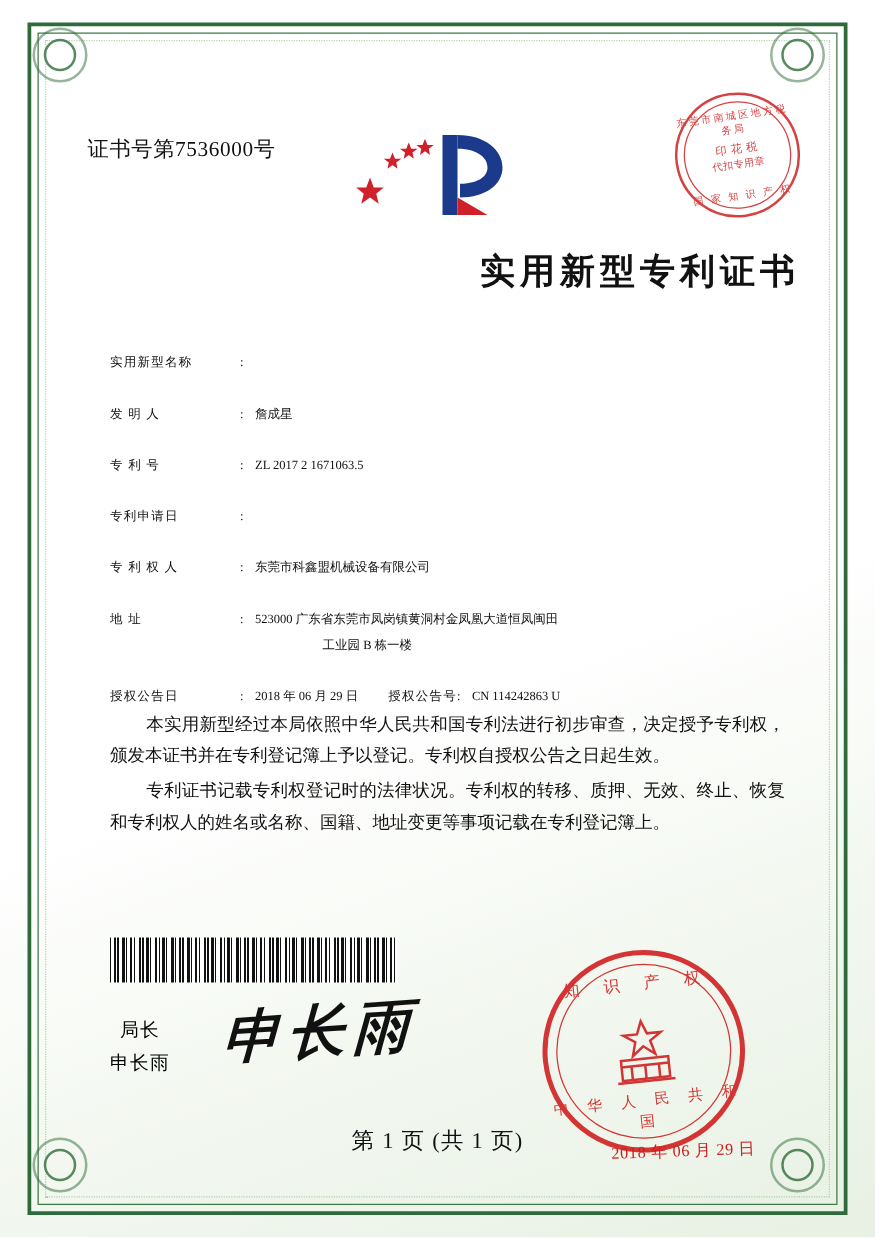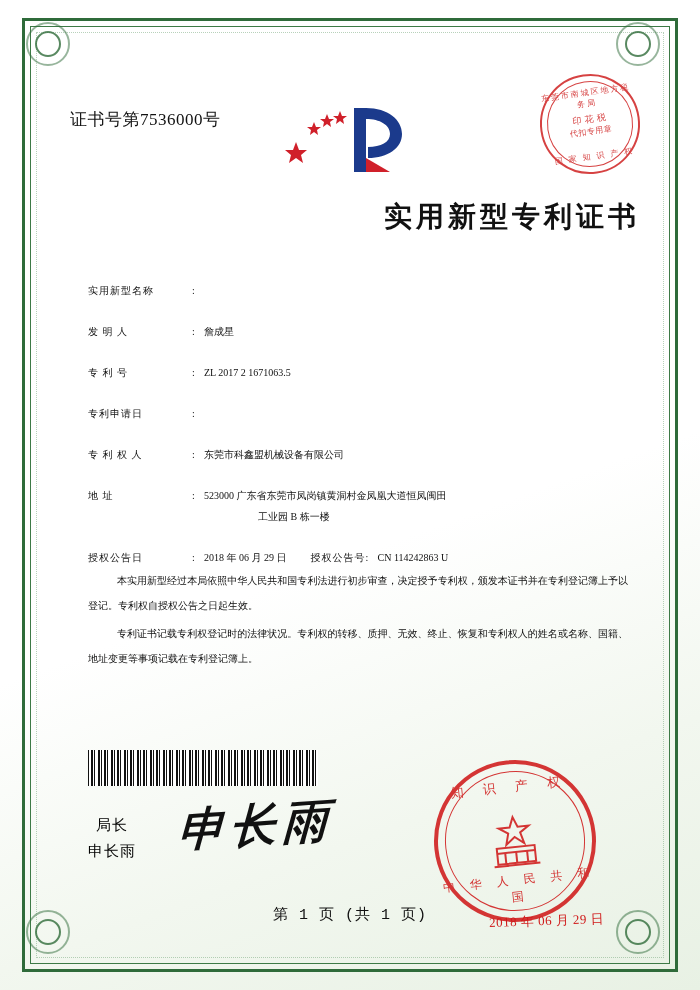--- a/index.html
+++ b/index.html
@@ -186,21 +186,21 @@
     margin-left: 24px;
   }
   .split-right .field-label { width: auto; flex: 0 0 auto; }
 
   
   .paragraphs {
     position: absolute;
     left: 28px;
     right: 12px;
     top: 508px;
-    font-size: 10px;
+    font-size: 14px;
     line-height: 25px;
     color: #111;
     text-align: justify;
   }
   .paragraphs p {
     margin: 0 0 3px 0;
     text-indent: 29px;
   }
 
   
@@ -298,24 +298,23 @@
     letter-spacing: .5px;
     transform: rotate(-2deg);
   }
 
   
   .footer {
     position: absolute;
     left: 0; right: 0;
     bottom: 6px;
     text-align: center;
-    font-size: 15px;
+    font-size: 18px;
     color: #111;
     letter-spacing: 1px;
-    font-family: Liberation Mono, monospace;
   }
 </style>
 </head>
 <body>
 
 <div class="page">
 
   <div class="frame-outer"></div>
   <div class="frame-inner"></div>
   <div class="frame-hair"></div>

